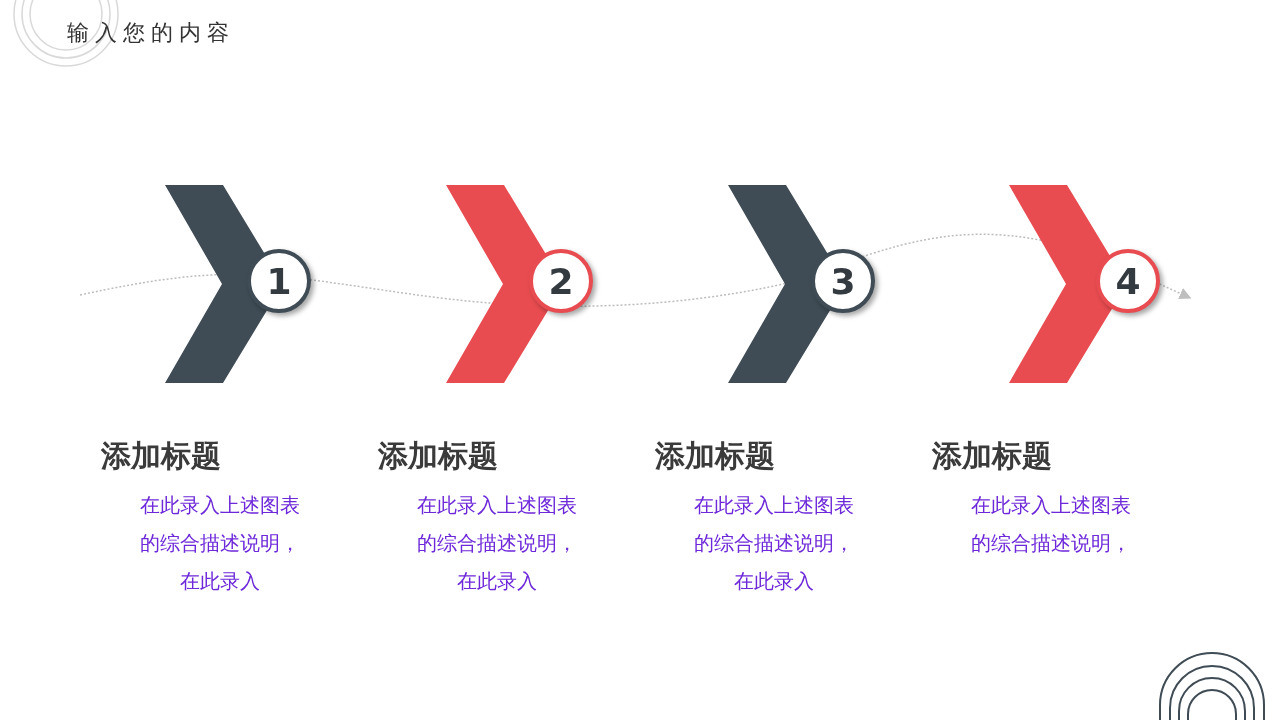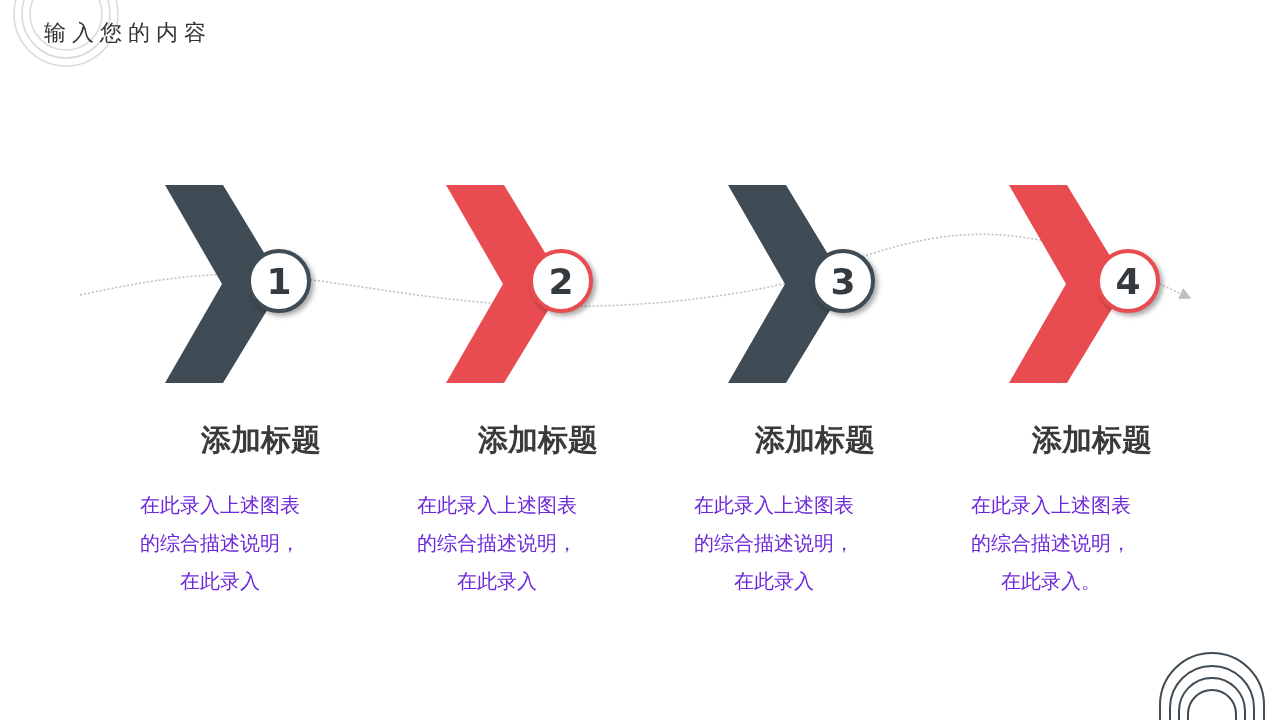--- a/index.html
+++ b/index.html
@@ -1,22 +1,22 @@
 <!DOCTYPE html>
 <html><head>
 <meta charset="utf-8">
 <style>
   html, body { margin:0; padding:0; }
   body { width:1280px; height:720px; background:#ffffff; position:relative; overflow:hidden;
          font-family:"DejaVu Sans", "Liberation Sans", sans-serif; }
   .deco { position:absolute; }
-  .page-title { position:absolute; left:44px; top:18px; font-family:"DejaVu Serif","Liberation Serif",serif;
+  .page-title { position:absolute; left:67px; top:18px; font-family:"DejaVu Serif","Liberation Serif",serif;
                 font-size:22px; letter-spacing:6px; color:#333; }
   .diagram { position:absolute; left:0; top:0; width:1280px; height:720px; }
-  .step-title { position:absolute; width:220px; text-align:right; font-size:30px; font-weight:bold; color:#3a3a3a; top:420px; }
+  .step-title { position:absolute; width:220px; text-align:left; font-size:30px; font-weight:bold; color:#3a3a3a; top:436px; }
   .step-desc { position:absolute; width:220px; text-align:center; font-size:20px; color:#6d28d9; line-height:38px; top:486px; }
   .num { position:absolute; width:64px; height:64px; border-radius:50%; background:#fff; box-sizing:border-box;
          border:4px solid #3f4c55; box-shadow:3px 3px 5px rgba(0,0,0,0.35);
          display:flex; align-items:center; justify-content:center; font-size:36px; font-weight:bold; color:#333a40; }
   .num.red { border-color:#e84c50; }
 </style>
 </head>
 <body>
 
 <svg class="deco" style="left:0;top:0" width="140" height="80">
@@ -67,21 +67,20 @@
 <div class="step-desc" style="left:664px;">
   <div>在此录入上述图表</div>
   <div>的综合描述说明，</div>
   <div>在此录入</div>
 </div>
 
 <div class="step-title" style="left:932px;">添加标题</div>
 <div class="step-desc" style="left:941px;">
   <div>在此录入上述图表</div>
   <div>的综合描述说明，</div>
-  <div>在此录入。</div>
 </div>
 
 <svg class="deco" style="left:1150px;top:650px" width="130" height="70">
   <g fill="none" stroke="#3f4c55" stroke-width="2">
     <path d="M10,72 L10,55 A52,52 0 0 1 114,55 L114,72"></path>
     <path d="M20,72 L20,58 A42,42 0 0 1 104,58 L104,72"></path>
     <path d="M29,72 L29,61 A33,33 0 0 1 95,61 L95,72"></path>
     <path d="M38,72 L38,64 A24,24 0 0 1 86,64 L86,72"></path>
   </g>
 </svg>

